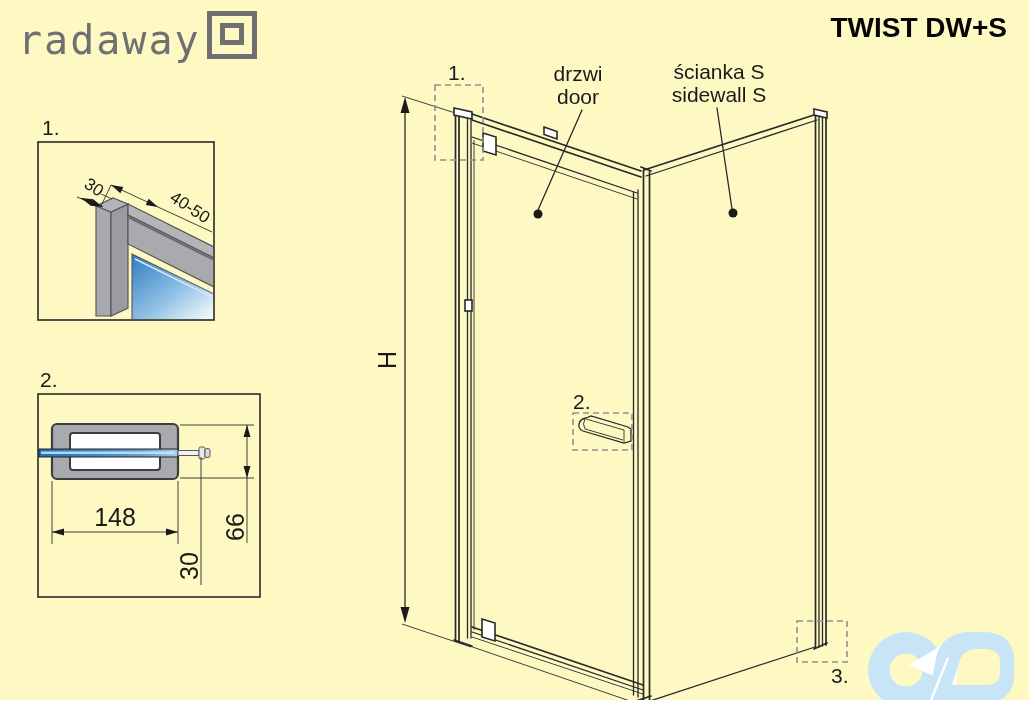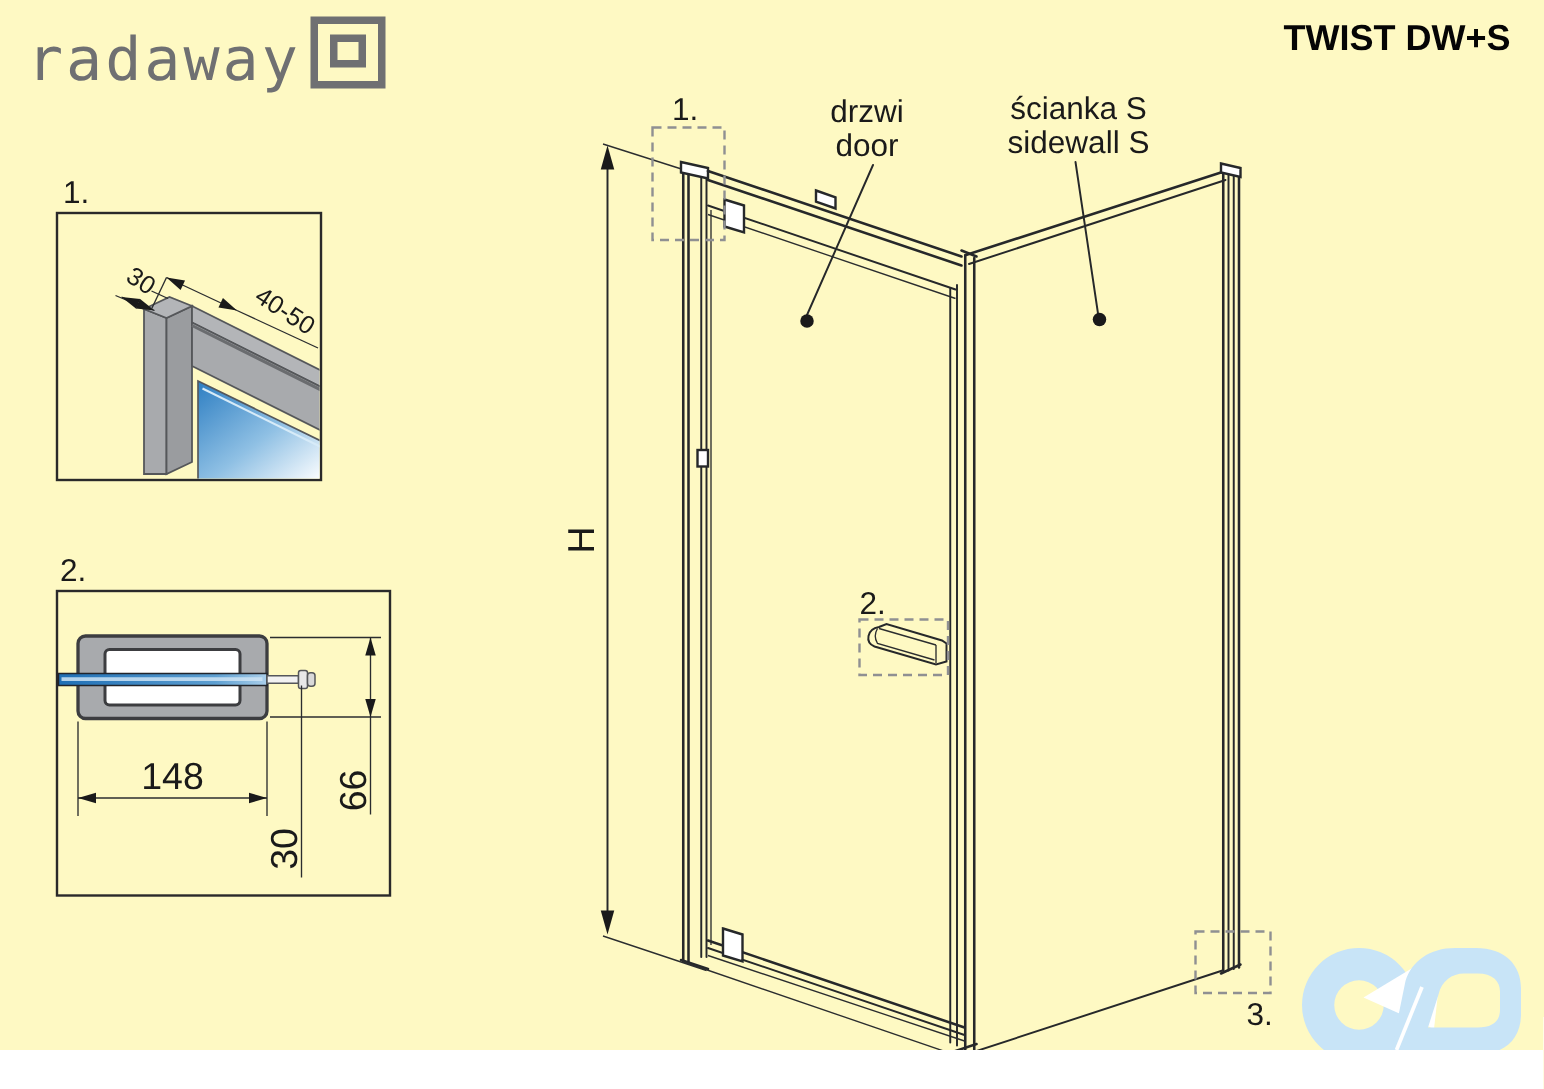--- a/index.html
+++ b/index.html
@@ -5,21 +5,21 @@
   html,body{margin:0;padding:0;background:#ffffff;}
   #page{position:relative;width:1029px;height:700px;background:#fef9c3;overflow:hidden;
         font-family:"Liberation Sans", sans-serif;}
   #drawing{position:absolute;left:0;top:0;}
   
   #brand{position:absolute;left:18px;top:6px;width:260px;height:60px;}
   #brand-word{position:absolute;left:0;top:14px;font-family:"DejaVu Sans Mono",monospace;
       font-size:40px;color:#6f7072;letter-spacing:2px;line-height:40px;}
   #brand-sq-outer{position:absolute;left:189px;top:5px;width:40px;height:38px;border:5px solid #6f7072;}
   #brand-sq-inner{position:absolute;left:8px;top:7px;width:14px;height:12px;border:5px solid #6f7072;}
-  #title{position:absolute;right:22px;top:12px;font-size:24px;font-weight:bold;color:#050505;
+  #title{position:absolute;right:22px;top:12px;font-size:28px;font-weight:bold;color:#050505;
       letter-spacing:0px;}
   svg text{font-family:"Liberation Sans", sans-serif;fill:#1a1a1a;}
   .lbl{font-size:21px;}
   .dimtxt{font-size:25px;}
   .dimtxt-s{font-size:17px;}
   .thick{stroke:#26282a;stroke-width:1.7;fill:none;stroke-linecap:round;}
   .med{stroke:#26282a;stroke-width:1.3;fill:none;stroke-linecap:round;}
   .thin{stroke:#2b2d2f;stroke-width:0.9;fill:none;}
   .dash{stroke:#8f9092;stroke-width:1.6;fill:none;stroke-dasharray:6 4;}
   .boxline{stroke:#2a2a2a;stroke-width:1.6;fill:none;}

